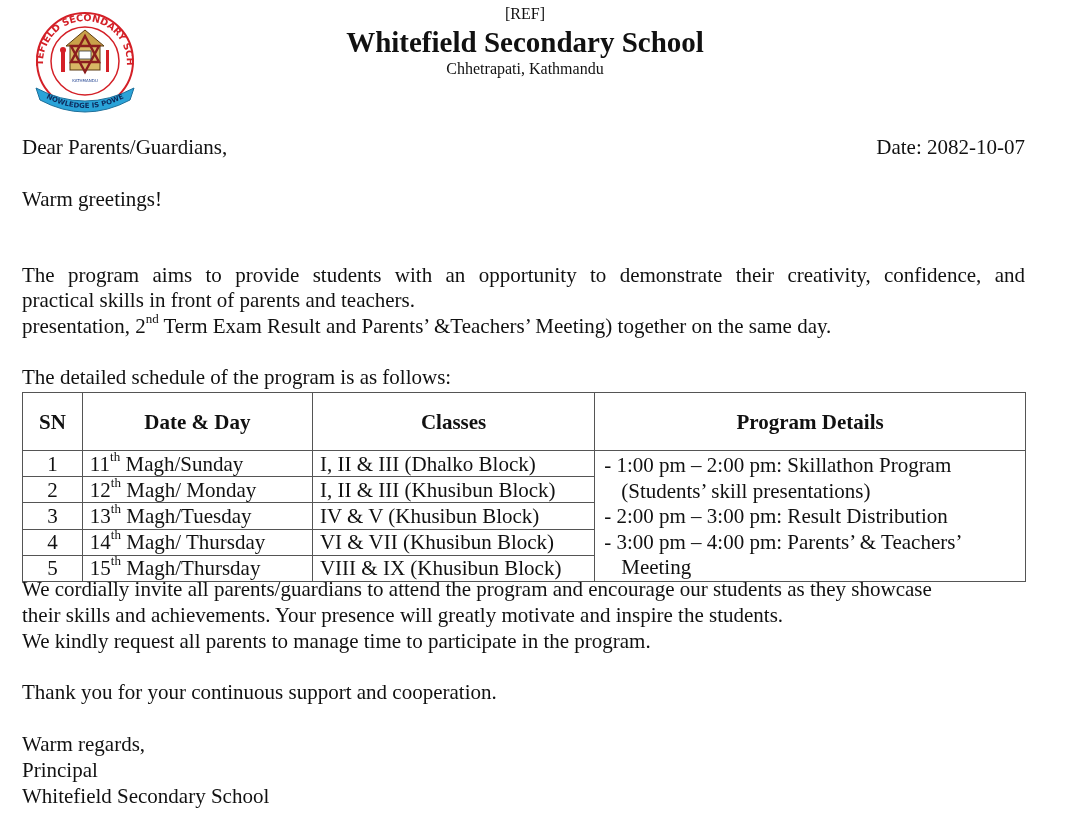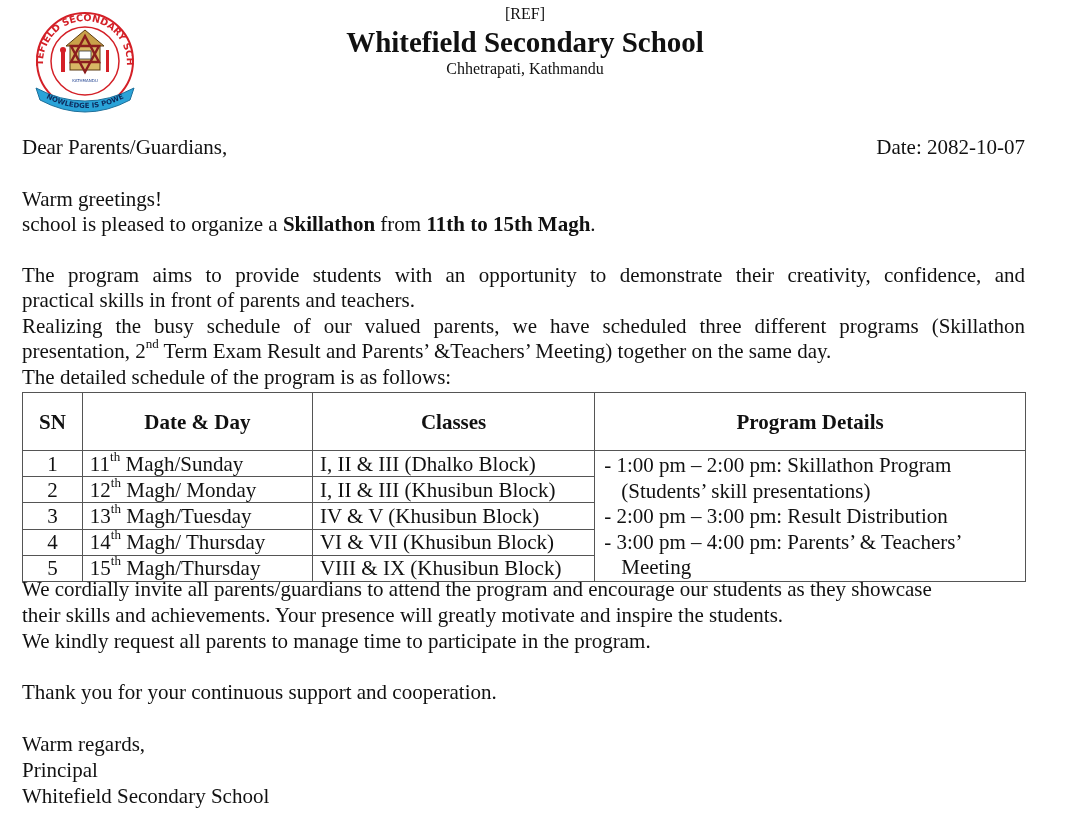--- a/index.html
+++ b/index.html
@@ -73,30 +73,28 @@
 <div class="abs ref">[REF]</div>
 <div class="abs title">Whitefield Secondary School</div>
 <div class="abs subtitle">Chhetrapati, Kathmandu</div>
 
 <div class="abs txt" style="left:22px; top:135px;">Dear Parents/Guardians,</div>
 <div class="abs txt" style="right:55px; top:135px;">Date: 2082-10-07</div>
 
 <div class="abs txt" style="left:22px; top:187px;">Warm greetings!</div>
 
 <div class="just" style="top:212px;">
-  <span class="ln last"><span>school is pleased to organize a </span><b>Skillathon</b><span> from </span><b>11th to 15th Magh</b><span>.</span></span>
 </div>
 
 <div class="just" style="top:263px;">
   <span class="ln">The program aims to provide students with an opportunity to demonstrate their creativity, confidence, and</span>
   <span class="ln last">practical skills in front of parents and teachers.</span>
 </div>
 
 <div class="just" style="top:314px;">
-  <span class="ln">Realizing the busy schedule of our valued parents, we have scheduled three different programs (Skillathon</span>
   <span class="ln last"><span>presentation, 2</span><sup>nd</sup><span> Term Exam Result and Parents’ &amp;Teachers’ Meeting) together on the same day.</span></span>
 </div>
 
 <div class="abs txt" style="left:22px; top:365px;">The detailed schedule of the program is as follows:</div>
 
 <table class="sched">
   <colgroup>
       <col class="c-sn">
       <col class="c-date">
       <col class="c-class">

